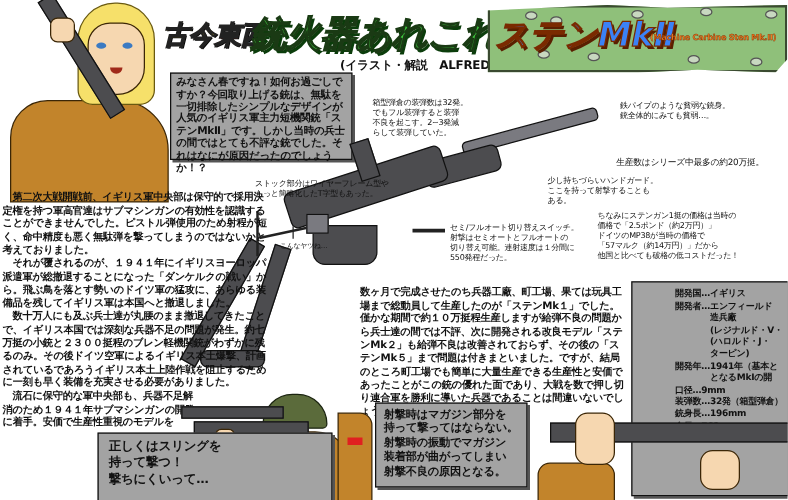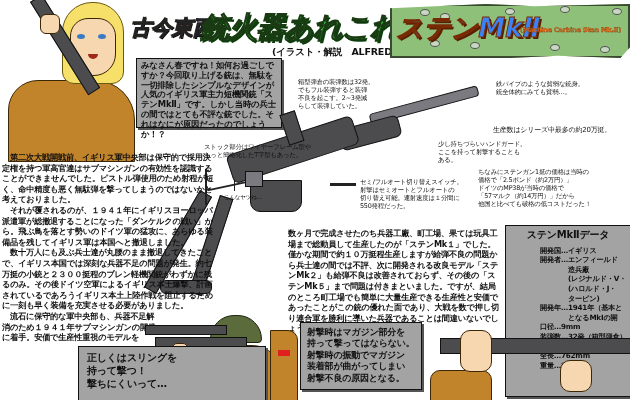--- a/index.html
+++ b/index.html
@@ -117,21 +117,20 @@
 <div class="abs jp body-text" style="left:2px;top:152px;width:212px;">
   <div>　第二次大戦開戦前、イギリス軍中央部は保守的で採用決定権を持つ軍高官達はサブマシンガンの有効性を認識することができませんでした。ピストル弾使用のため射程が短く、命中精度も悪く無駄弾を撃ってしまうのではないかと考えておりました。</div>
   <div>　それが覆されるのが、１９４１年にイギリスヨーロッパ派遣軍が総撤退することになった「ダンケルクの戦い」から。飛ぶ鳥を落とす勢いのドイツ軍の猛攻に、あらゆる装備品を残してイギリス軍は本国へと撤退しました。</div>
   <div>　数十万人にも及ぶ兵士達が丸腰のまま撤退してきたことで、イギリス本国では深刻な兵器不足の問題が発生。約七万挺の小銃と２３００挺程のブレン軽機関銃がわずかに残るのみ。その後ドイツ空軍によるイギリス本土爆撃、計画されているであろうイギリス本土上陸作戦を阻止するために一刻も早く装備を充実させる必要がありました。</div>
   <div style="width:160px;">　流石に保守的な軍中央部も、兵器不足解消のため１９４１年サブマシンガンの開発に着手。安価で生産性重視のモデルを</div>
 </div>
 
 <div class="abs jp body-text" style="left:288px;top:228px;width:212px;">数ヶ月で完成させたのち兵器工廠、町工場、果ては玩具工場まで総動員して生産したのが「ステンMk１」でした。僅かな期間で約１０万挺程生産しますが給弾不良の問題から兵士達の間では不評、次に開発される改良モデル「ステンMk２」も給弾不良は改善されておらず、その後の「ステンMk５」まで問題は付きまといました。ですが、結局のところ町工場でも簡単に大量生産できる生産性と安価であったことがこの銃の優れた面であり、大戦を数で押し切り連合軍を勝利に導いた兵器であることは間違いないでしょう。</div>
 
 <div class="abs bubble jp spec">
-  <h3>ステンMkⅡデータ</h3>
   <div class="row">開発国…イギリス</div>
   <div class="row">開発者…エンフィールド</div>
   <div class="row">　　　　造兵廠</div>
   <div class="row">　　　　(レジナルド・V・</div>
   <div class="row">　　　　(ハロルド・J・</div>
   <div class="row">　　　　ターピン)</div>
   <div class="row">開発年…1941年（基本と</div>
   <div class="row">　　　　となるMkⅠの開</div>
   <div class="row">口径…9mm</div>
   <div class="row">装弾数…32発（箱型弾倉）</div>

